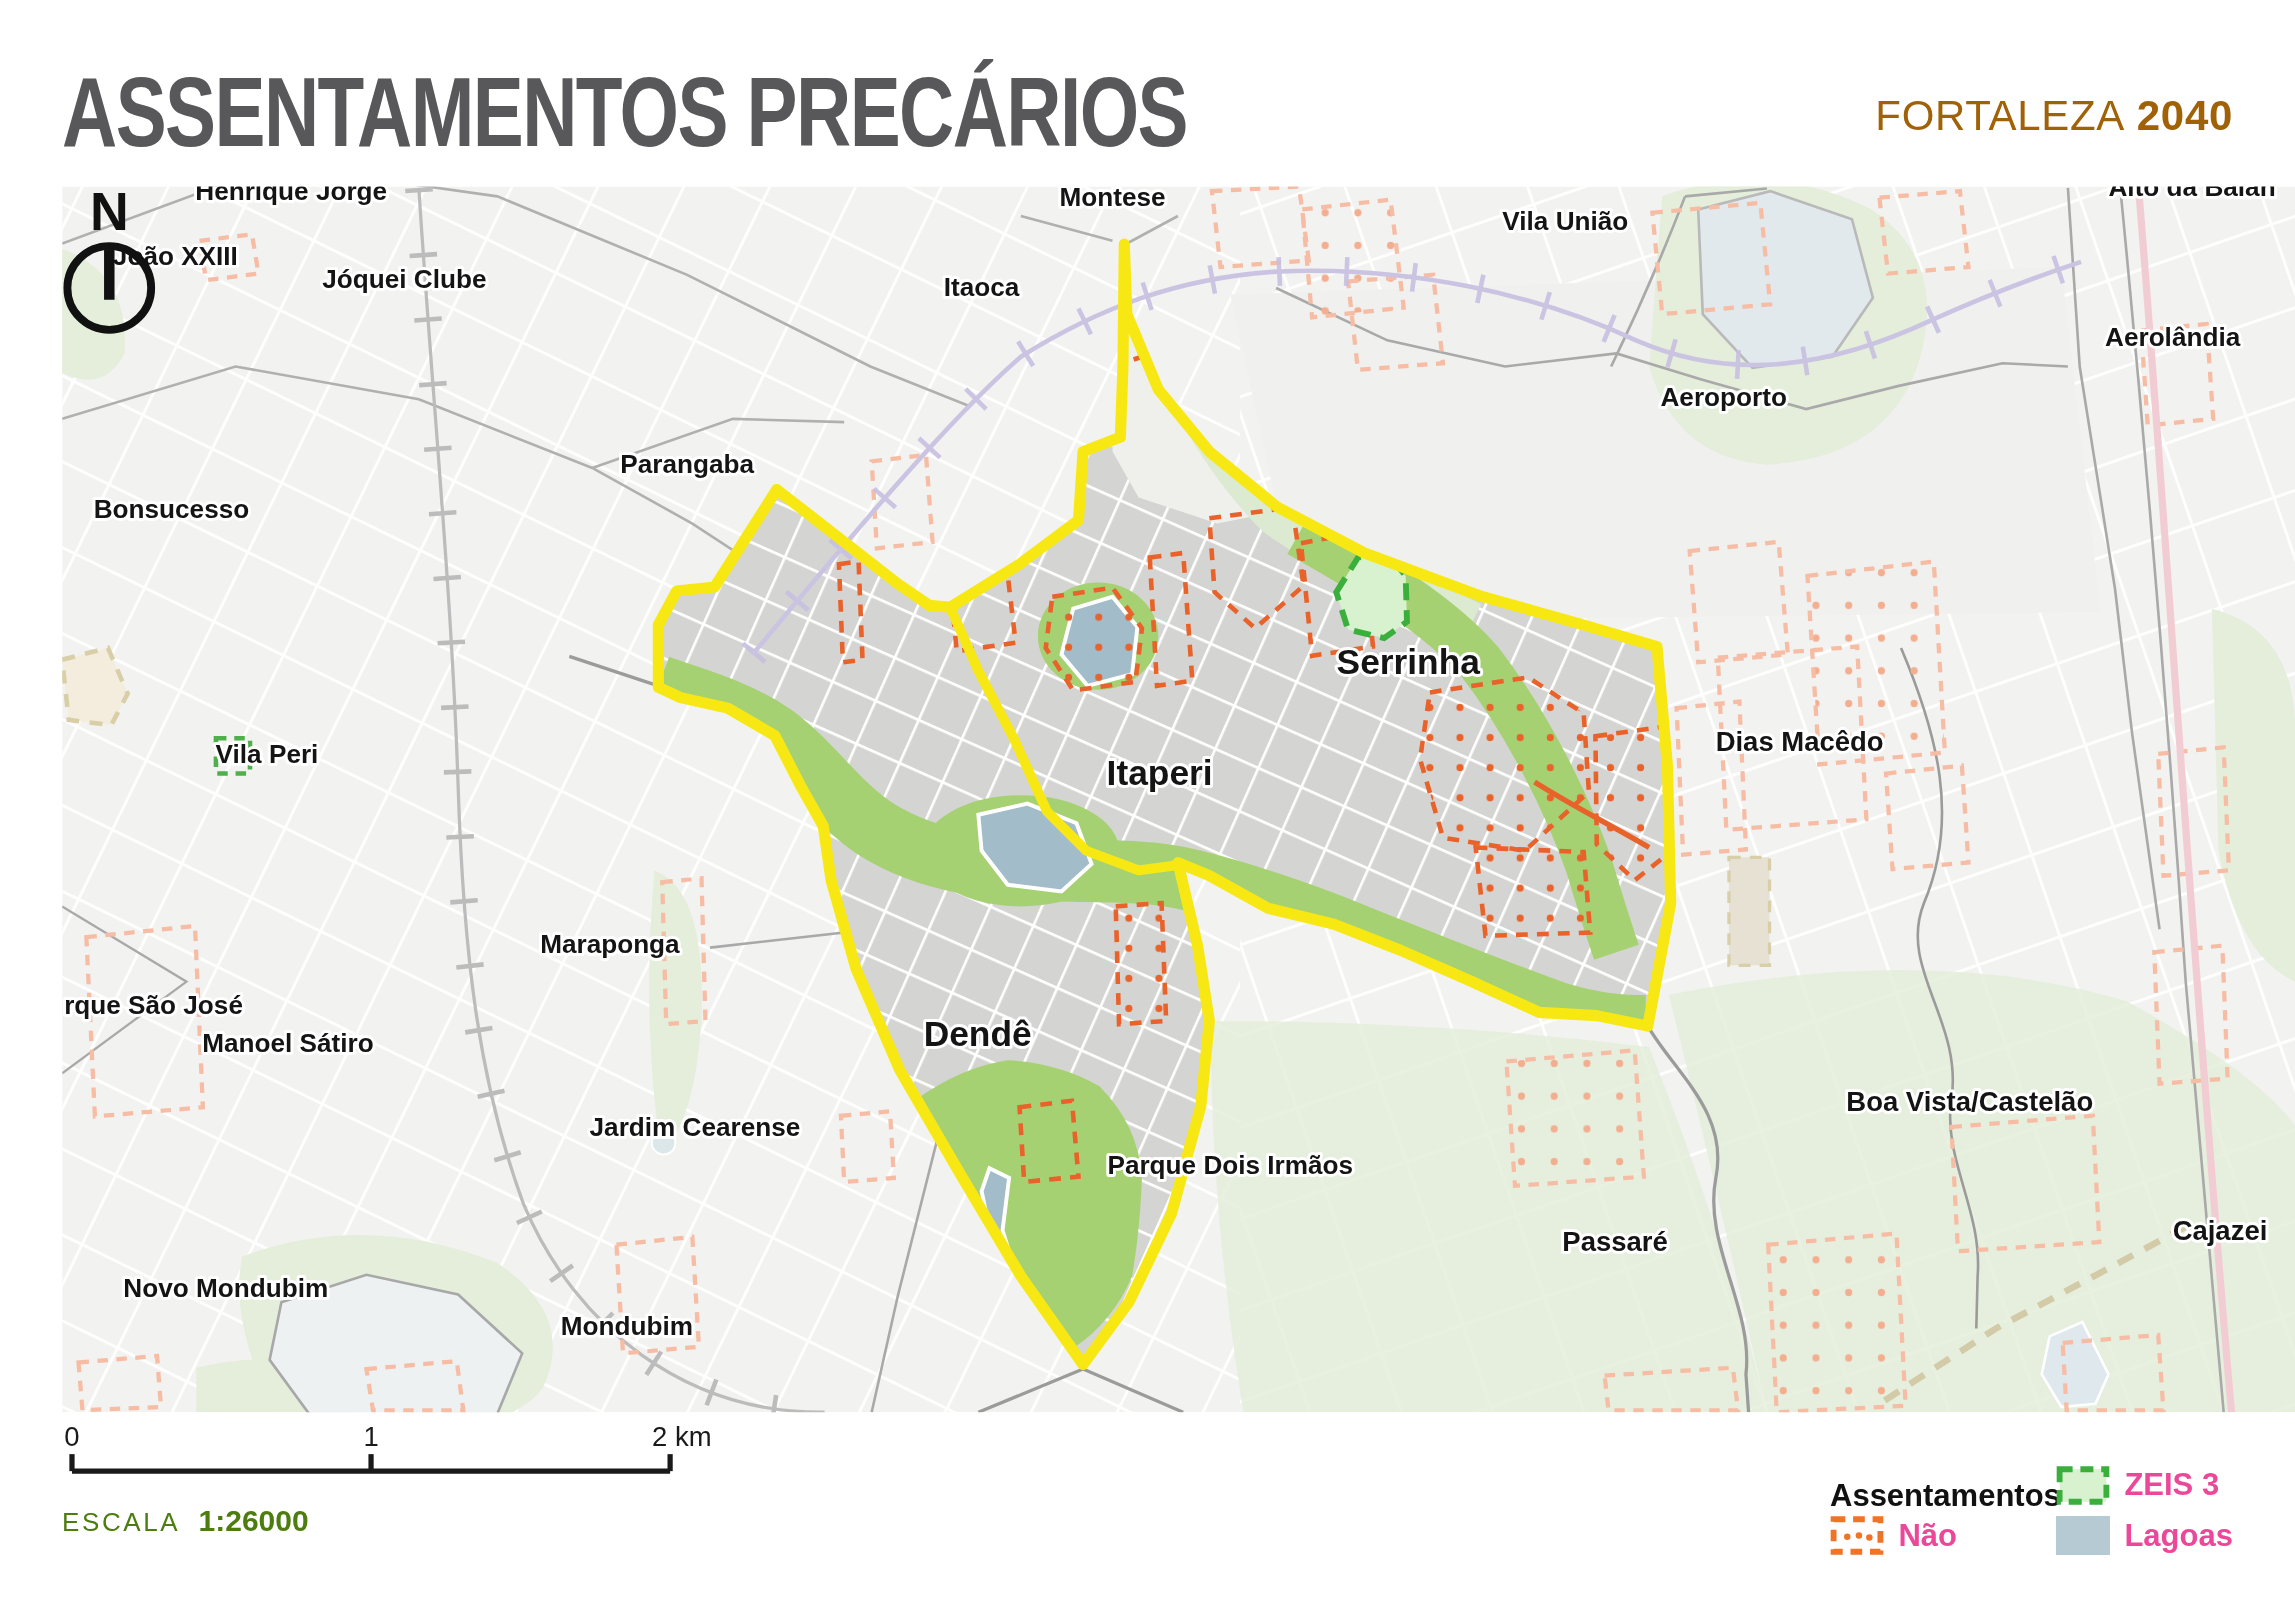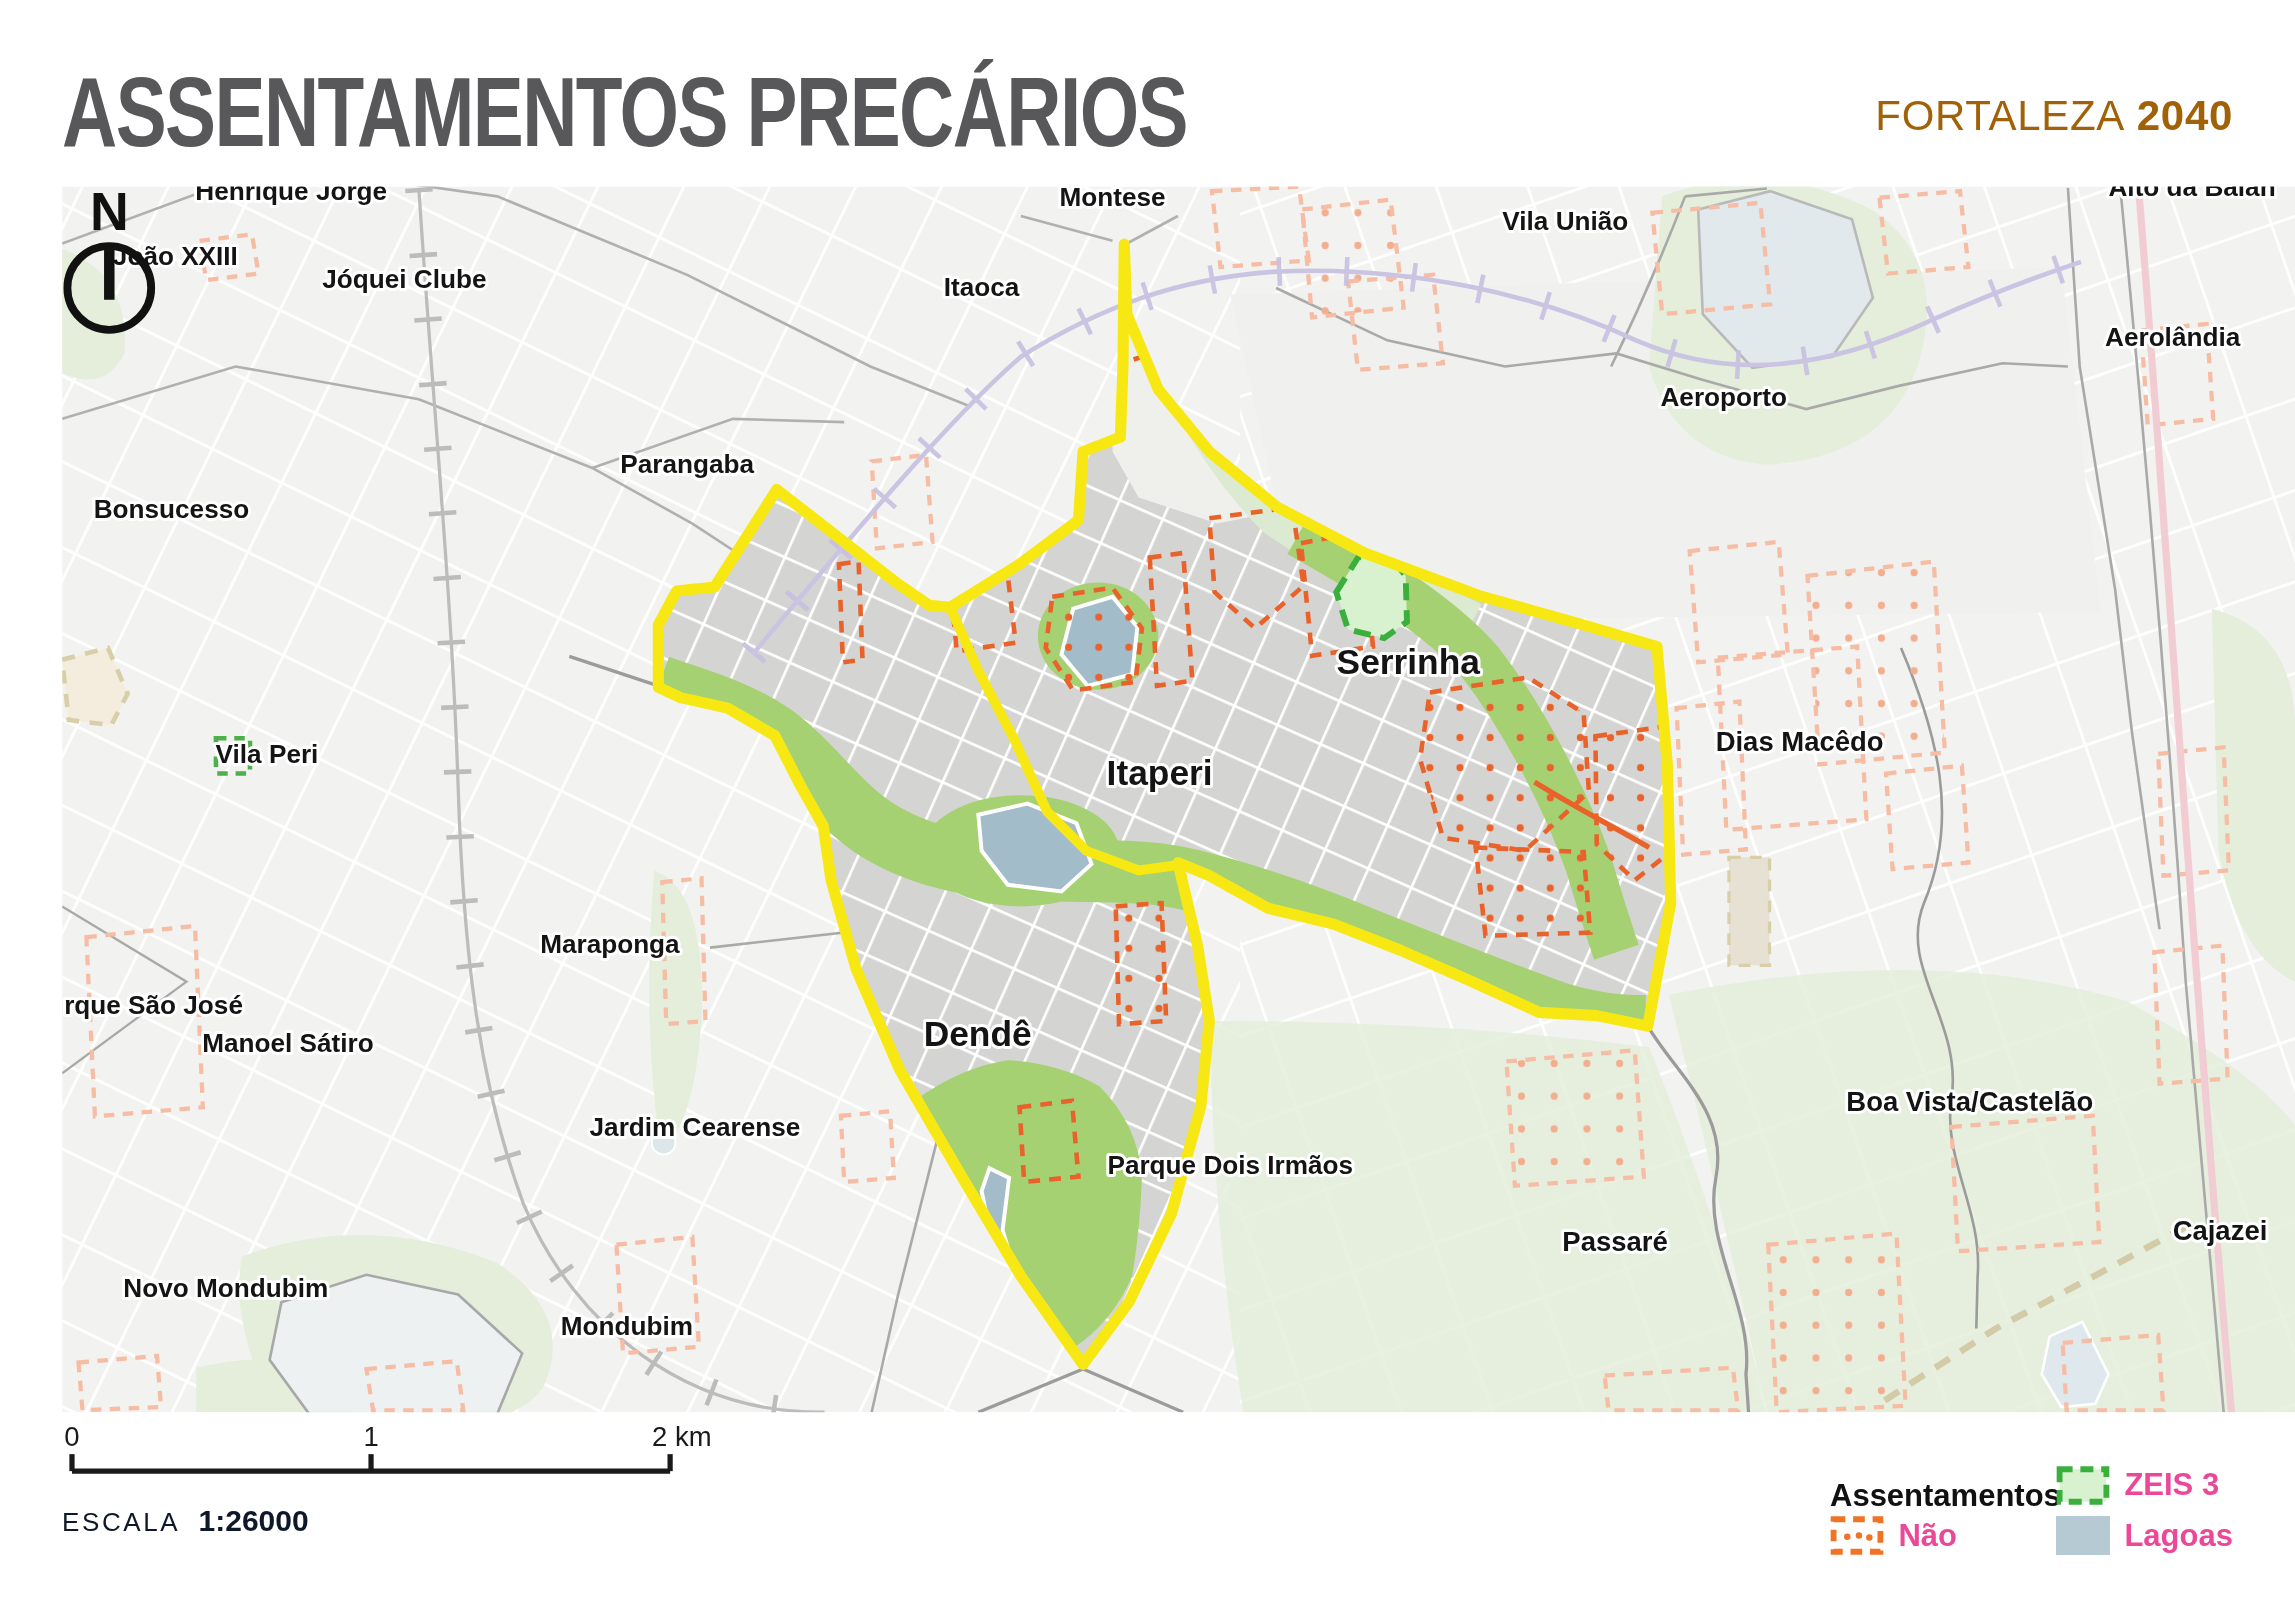--- a/index.html
+++ b/index.html
@@ -8,21 +8,21 @@
   
   .title{position:absolute;left:62px;top:63px;font-size:98px;font-weight:900;color:#58585a;
          letter-spacing:-2px;white-space:nowrap;transform:scaleX(.78);transform-origin:left top;line-height:1;}
   .brand{position:absolute;right:62px;top:92px;font-size:42px;color:#a16207;white-space:nowrap;}
   .brand .b-name{font-weight:400;letter-spacing:0.7px;}
   .brand .b-year{font-weight:800;letter-spacing:0.7px;}
   
   svg.map{position:absolute;left:0;top:0;}
   text.maplabel{font-family:"Liberation Sans",sans-serif;font-weight:700;fill:#141414;
                 paint-order:stroke;stroke:#ffffff;stroke-width:9px;stroke-linejoin:round;}
-  .escala{position:absolute;left:62px;top:1504px;font-size:26px;color:#0f172a;letter-spacing:2.6px;}
+  .escala{position:absolute;left:62px;top:1504px;font-size:26px;color:#4d7c0f;letter-spacing:2.6px;}
   .escala .esc-val{font-weight:800;font-size:30px;letter-spacing:0;margin-left:18.3px;}
   
   .legend{position:absolute;left:1830px;top:1461px;width:432px;}
   .lg-row{display:flex;align-items:center;height:48px;margin-bottom:2.6px;}
   .lg-cell{display:flex;align-items:center;}
   .lg-cell.c1{width:226px;}
   .lg-title{font-size:31px;font-weight:800;color:#111;margin-top:22px;}
   .lg-label{font-size:31px;font-weight:800;color:#ec4899;margin-left:14.4px;}
   .swatch{width:54px;height:39px;flex:0 0 auto;}
 </style>

